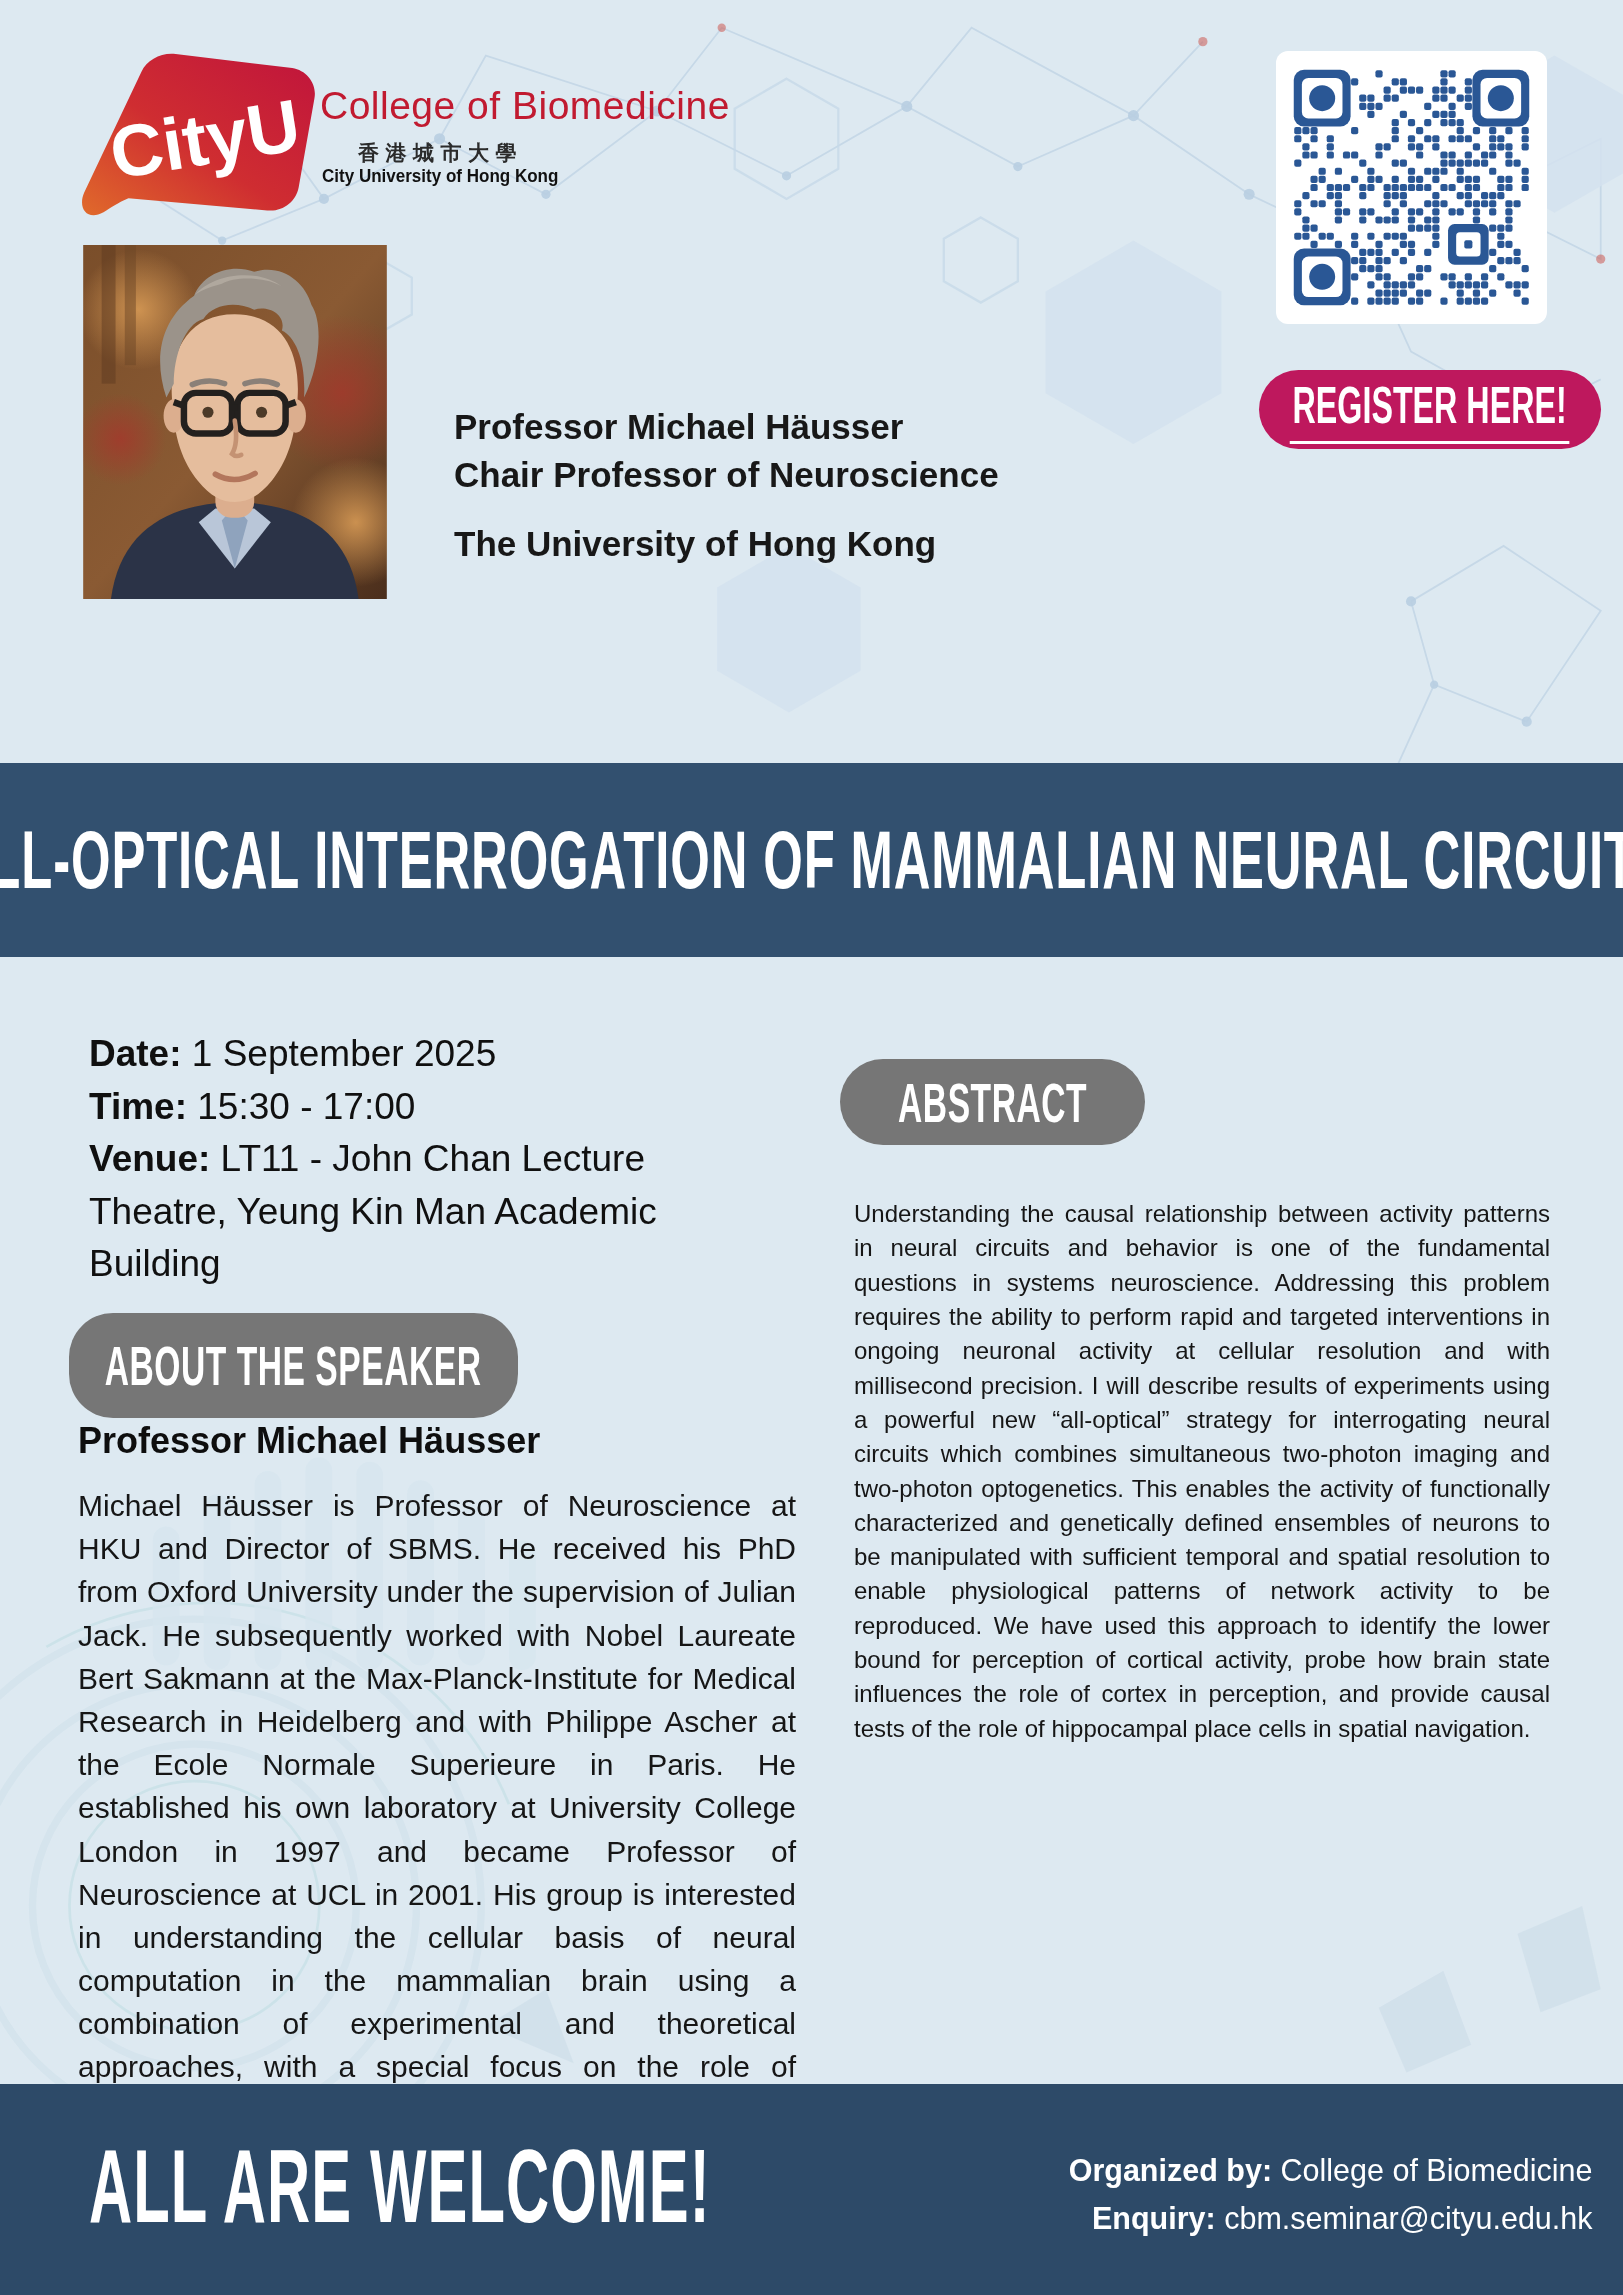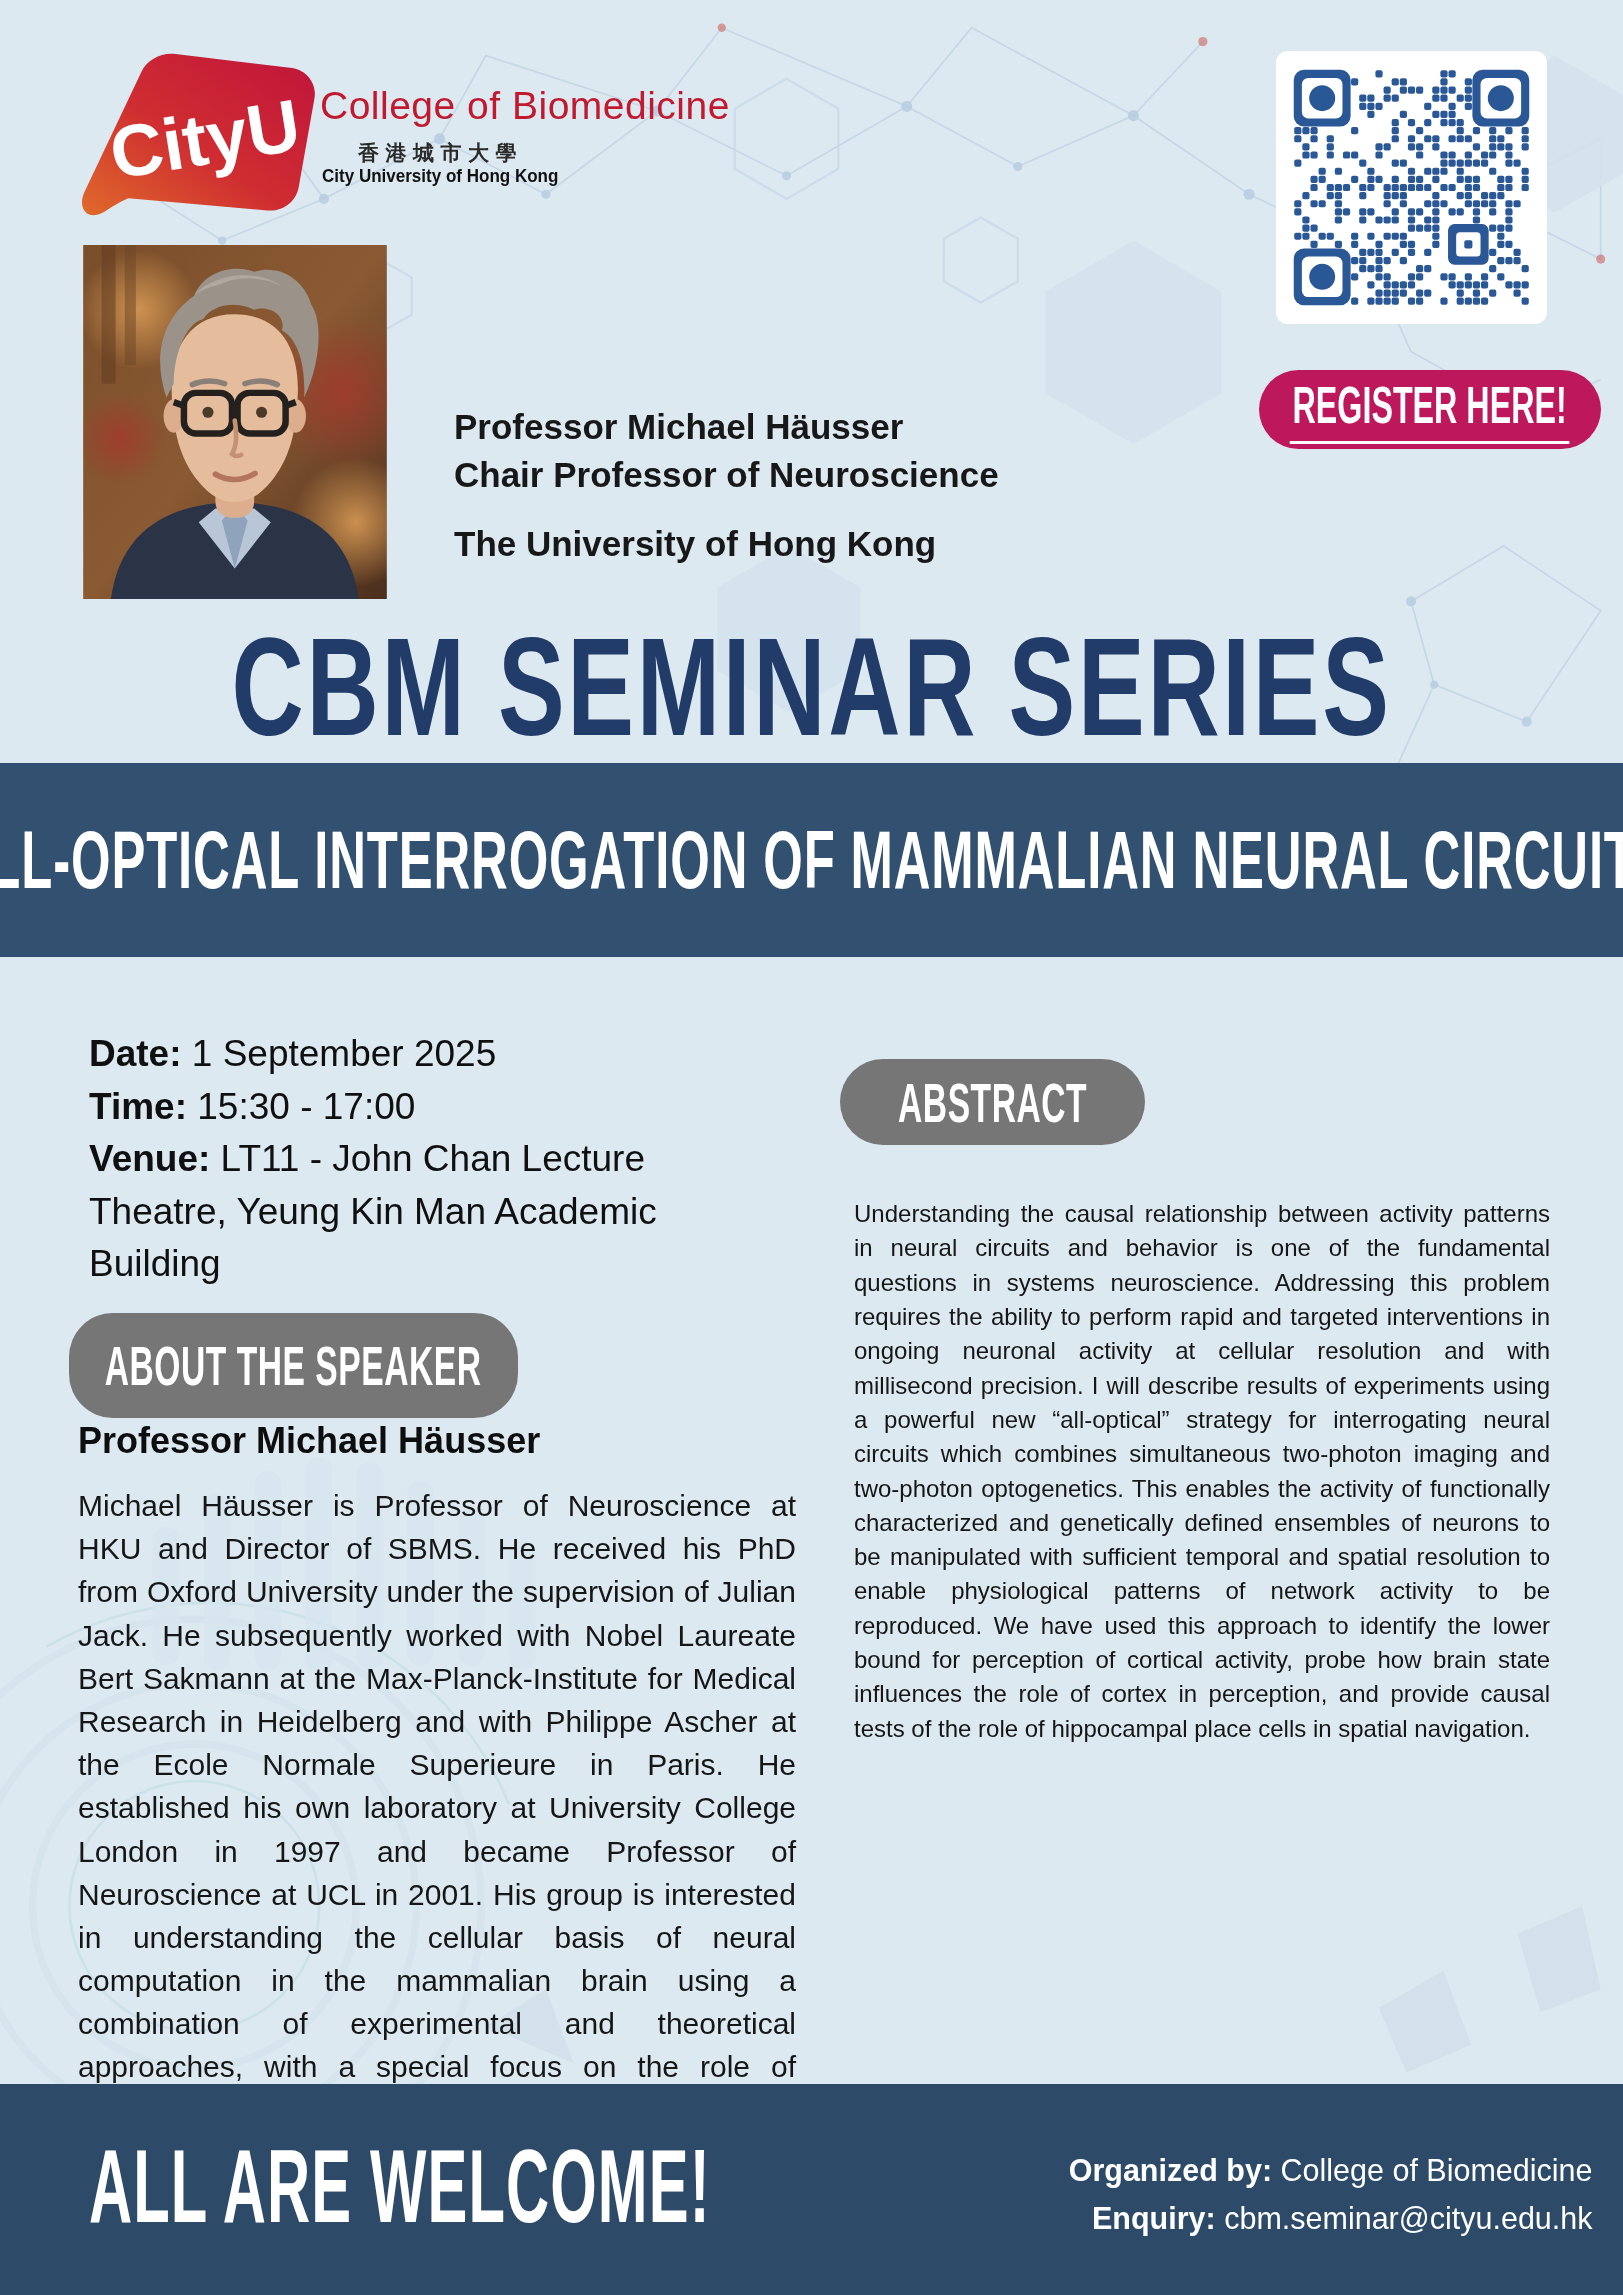--- a/index.html
+++ b/index.html
@@ -531,23 +531,20 @@
       <path d="M 286 496 Q 328 520 372 494" stroke="#b3765c" stroke-width="12" fill="none" stroke-linecap="round"></path>
     </svg>
   </div>
 
   <div id="speaker-block">
     <div class="line">Professor Michael Häusser</div>
     <div class="line">Chair Professor of Neuroscience</div>
     <div class="line line3">The University of Hong Kong</div>
   </div>
 
-  <div id="series-title">
-    <span class="cond">CBM SEMINAR SERIES</span>
-  </div>
 
   <div id="title-band">
     <span class="cond">ALL-OPTICAL INTERROGATION OF MAMMALIAN NEURAL CIRCUITS</span>
   </div>
 
   <div id="details">
     <div><b>Date:</b> <span>1 September 2025</span></div>
     <div><b>Time:</b> <span>15:30 - 17:00</span></div>
     <div><b>Venue:</b> <span>LT11 - John Chan Lecture Theatre, Yeung Kin Man Academic Building</span></div>
   </div>

